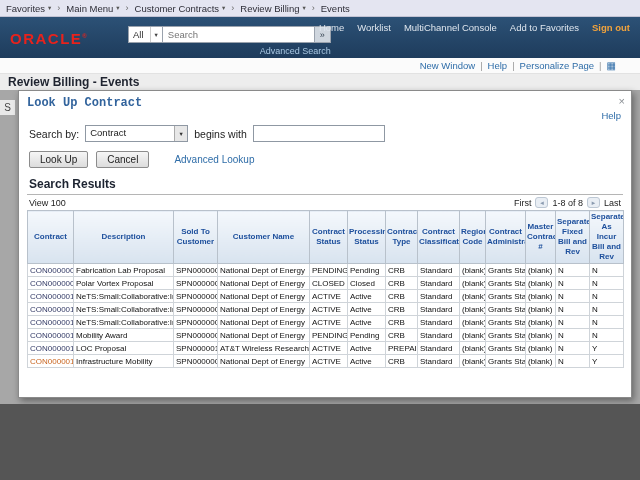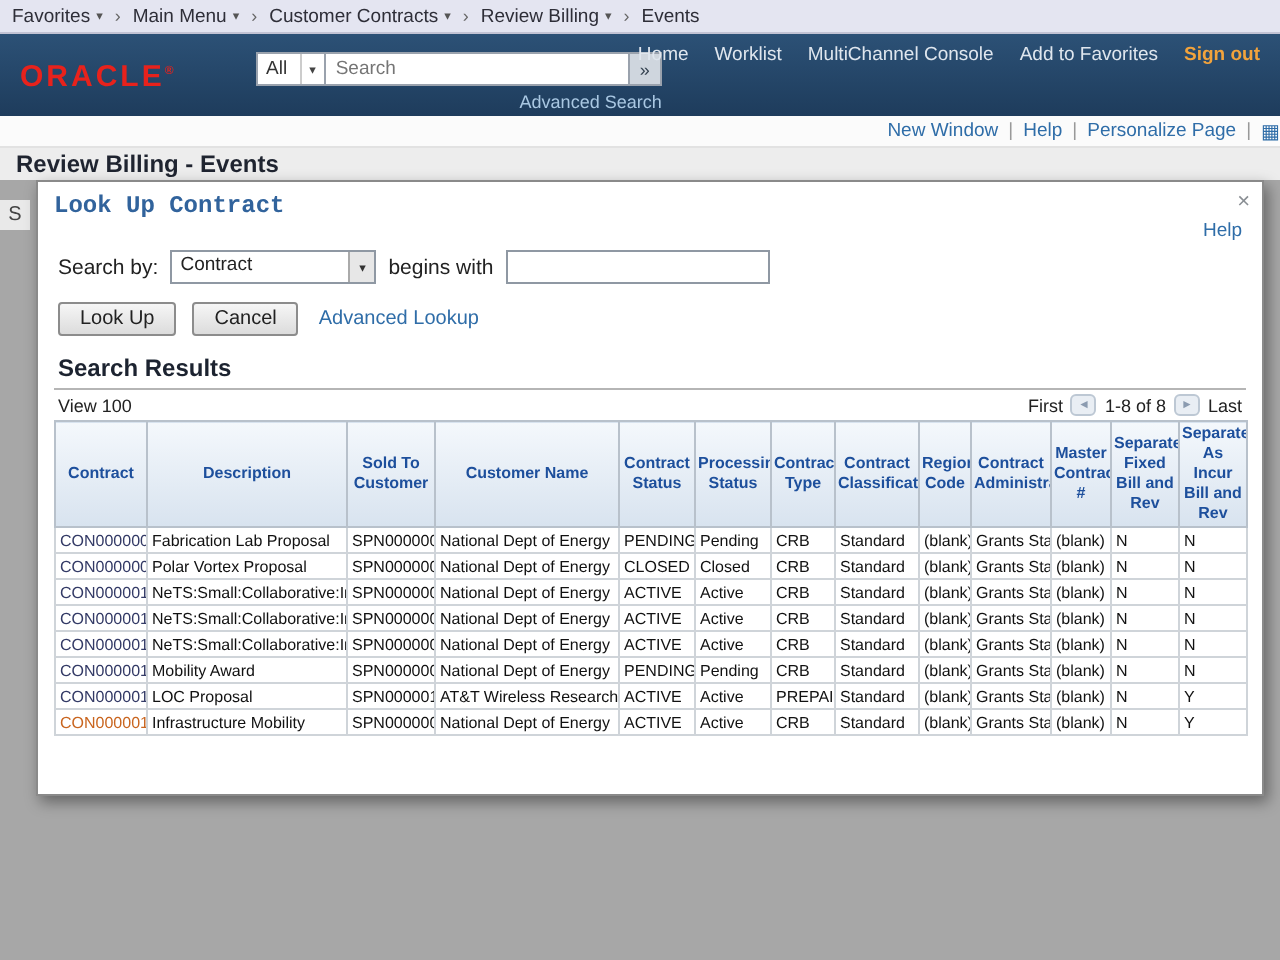--- a/index.html
+++ b/index.html
@@ -1,17 +1,17 @@
 <!DOCTYPE html>
 <html><head>
 <meta charset="utf-8">
 <style>
   * { margin:0; padding:0; box-sizing:border-box; font-family:"Liberation Sans", sans-serif; }
   body { background:#555; }
-  .screen { width:640px; height:480px; position:relative; background:#15803d; overflow:hidden; margin:0 auto; }
+  .screen { width:640px; height:404px; position:relative; background:#15803d; overflow:hidden; margin:0 auto; }
 
   
   .crumb-bar { height:17px; background:#e4e5f1; border-bottom:1px solid #c2c3d4;
     display:flex; align-items:center; padding:0 6px; font-size:9.5px; color:#2e2e38; gap:4px; }
   .crumb-item { display:inline-flex; align-items:center; gap:3px; cursor:pointer; white-space:nowrap; }
   .crumb-caret { font-size:6.5px; color:#555; }
   .crumb-sep { color:#666; font-size:9px; margin:0 2px; }
 
   
   .navy { height:41px; background:linear-gradient(#2c5176,#1e3c5c); position:relative; }
@@ -29,21 +29,21 @@
   .go-btn { height:17px; border:1px solid #9aa2ad; border-left:none; background:#cfd6de;
     font-size:9px; color:#33414f; padding:0 5px; cursor:pointer; }
   .adv-link { font-size:9px; color:#a9c7e2; margin-top:3px; align-self:flex-end; cursor:pointer; }
   .hdr-links { position:absolute; right:10px; top:5px; display:flex; gap:13px;
     font-size:9.5px; color:#dfe6ee; }
   .hlink { cursor:pointer; white-space:nowrap; }
   .signout { color:#f2a33c; font-weight:bold; }
 
   
   .page-links { height:16px; background:#fbfbfb; display:flex; justify-content:flex-end;
-    align-items:center; padding:0 0; gap:5px; font-size:9.5px; border-bottom:1px solid #e2e2e2; }
+    align-items:center; padding:0 24px; gap:5px; font-size:9.5px; border-bottom:1px solid #e2e2e2; }
   .plink { color:#2f6da8; cursor:pointer; white-space:nowrap; }
   .psep { color:#999; }
   .grid-ico { color:#2f6da8; font-size:10px; cursor:pointer; }
 
   
   .title-bar { height:16px; background:#ededed; padding:0 8px; display:flex; align-items:center; }
   .page-title { font-size:12px; font-weight:bold; color:#1f2430; }
 
   
   .overlay { position:absolute; top:90px; left:0; right:0; bottom:0; background:#a7a7a7; }
@@ -58,21 +58,21 @@
   .help-link { color:#2f6da8; font-size:9.5px; cursor:pointer; }
   .controls { display:flex; align-items:center; gap:6px; padding:4px 10px 2px; font-size:10.5px; color:#222; }
   .select-box { display:flex; align-items:stretch; border:1px solid #8f98a3; height:17px; background:#fff; font-size:9.5px; cursor:pointer; }
   .select-box .val { padding:1px 4px; min-width:88px; color:#222; }
   .select-box .dd { width:13px; background:#e7e7e7; border-left:1px solid #aaa;
     display:flex; align-items:center; justify-content:center; font-size:6.5px; color:#333; }
   .text-input { height:17px; width:132px; border:1px solid #8f98a3; font-size:10px; padding:0 3px; outline:none; }
   .btn-row { display:flex; align-items:center; gap:8px; padding:7px 10px 2px; }
   .ps-btn { font-size:10px; color:#222; background:linear-gradient(#f6f6f6,#dcdcdc);
     border:1px solid #8c8c8c; border-radius:2px; padding:2px 10px; cursor:pointer; }
-  .adv-lookup { color:#2f6da8; font-size:10px; margin-left:2px; cursor:pointer; }
+  .adv-lookup { color:#2f6da8; font-size:10px; margin-left:17px; cursor:pointer; }
   .results-title { font-size:12px; font-weight:bold; color:#1c2330; padding:7px 10px 3px; }
   .grid-bar { display:flex; justify-content:space-between; align-items:center; margin:0 8px;
     border-top:1px solid #b5b5b5; padding:2px 2px; font-size:9px; color:#222; }
   .view-all { cursor:pointer; color:#222; }
   .pager { display:flex; align-items:center; gap:4px; }
   .pg-ico { width:13px; height:11px; border:1px solid #bdc8d4; background:#e9eef4; border-radius:3px;
     font-size:6px; color:#8b9bb0; display:flex; align-items:center; justify-content:center; cursor:pointer; }
   .pg-lbl { cursor:pointer; }
 
   

